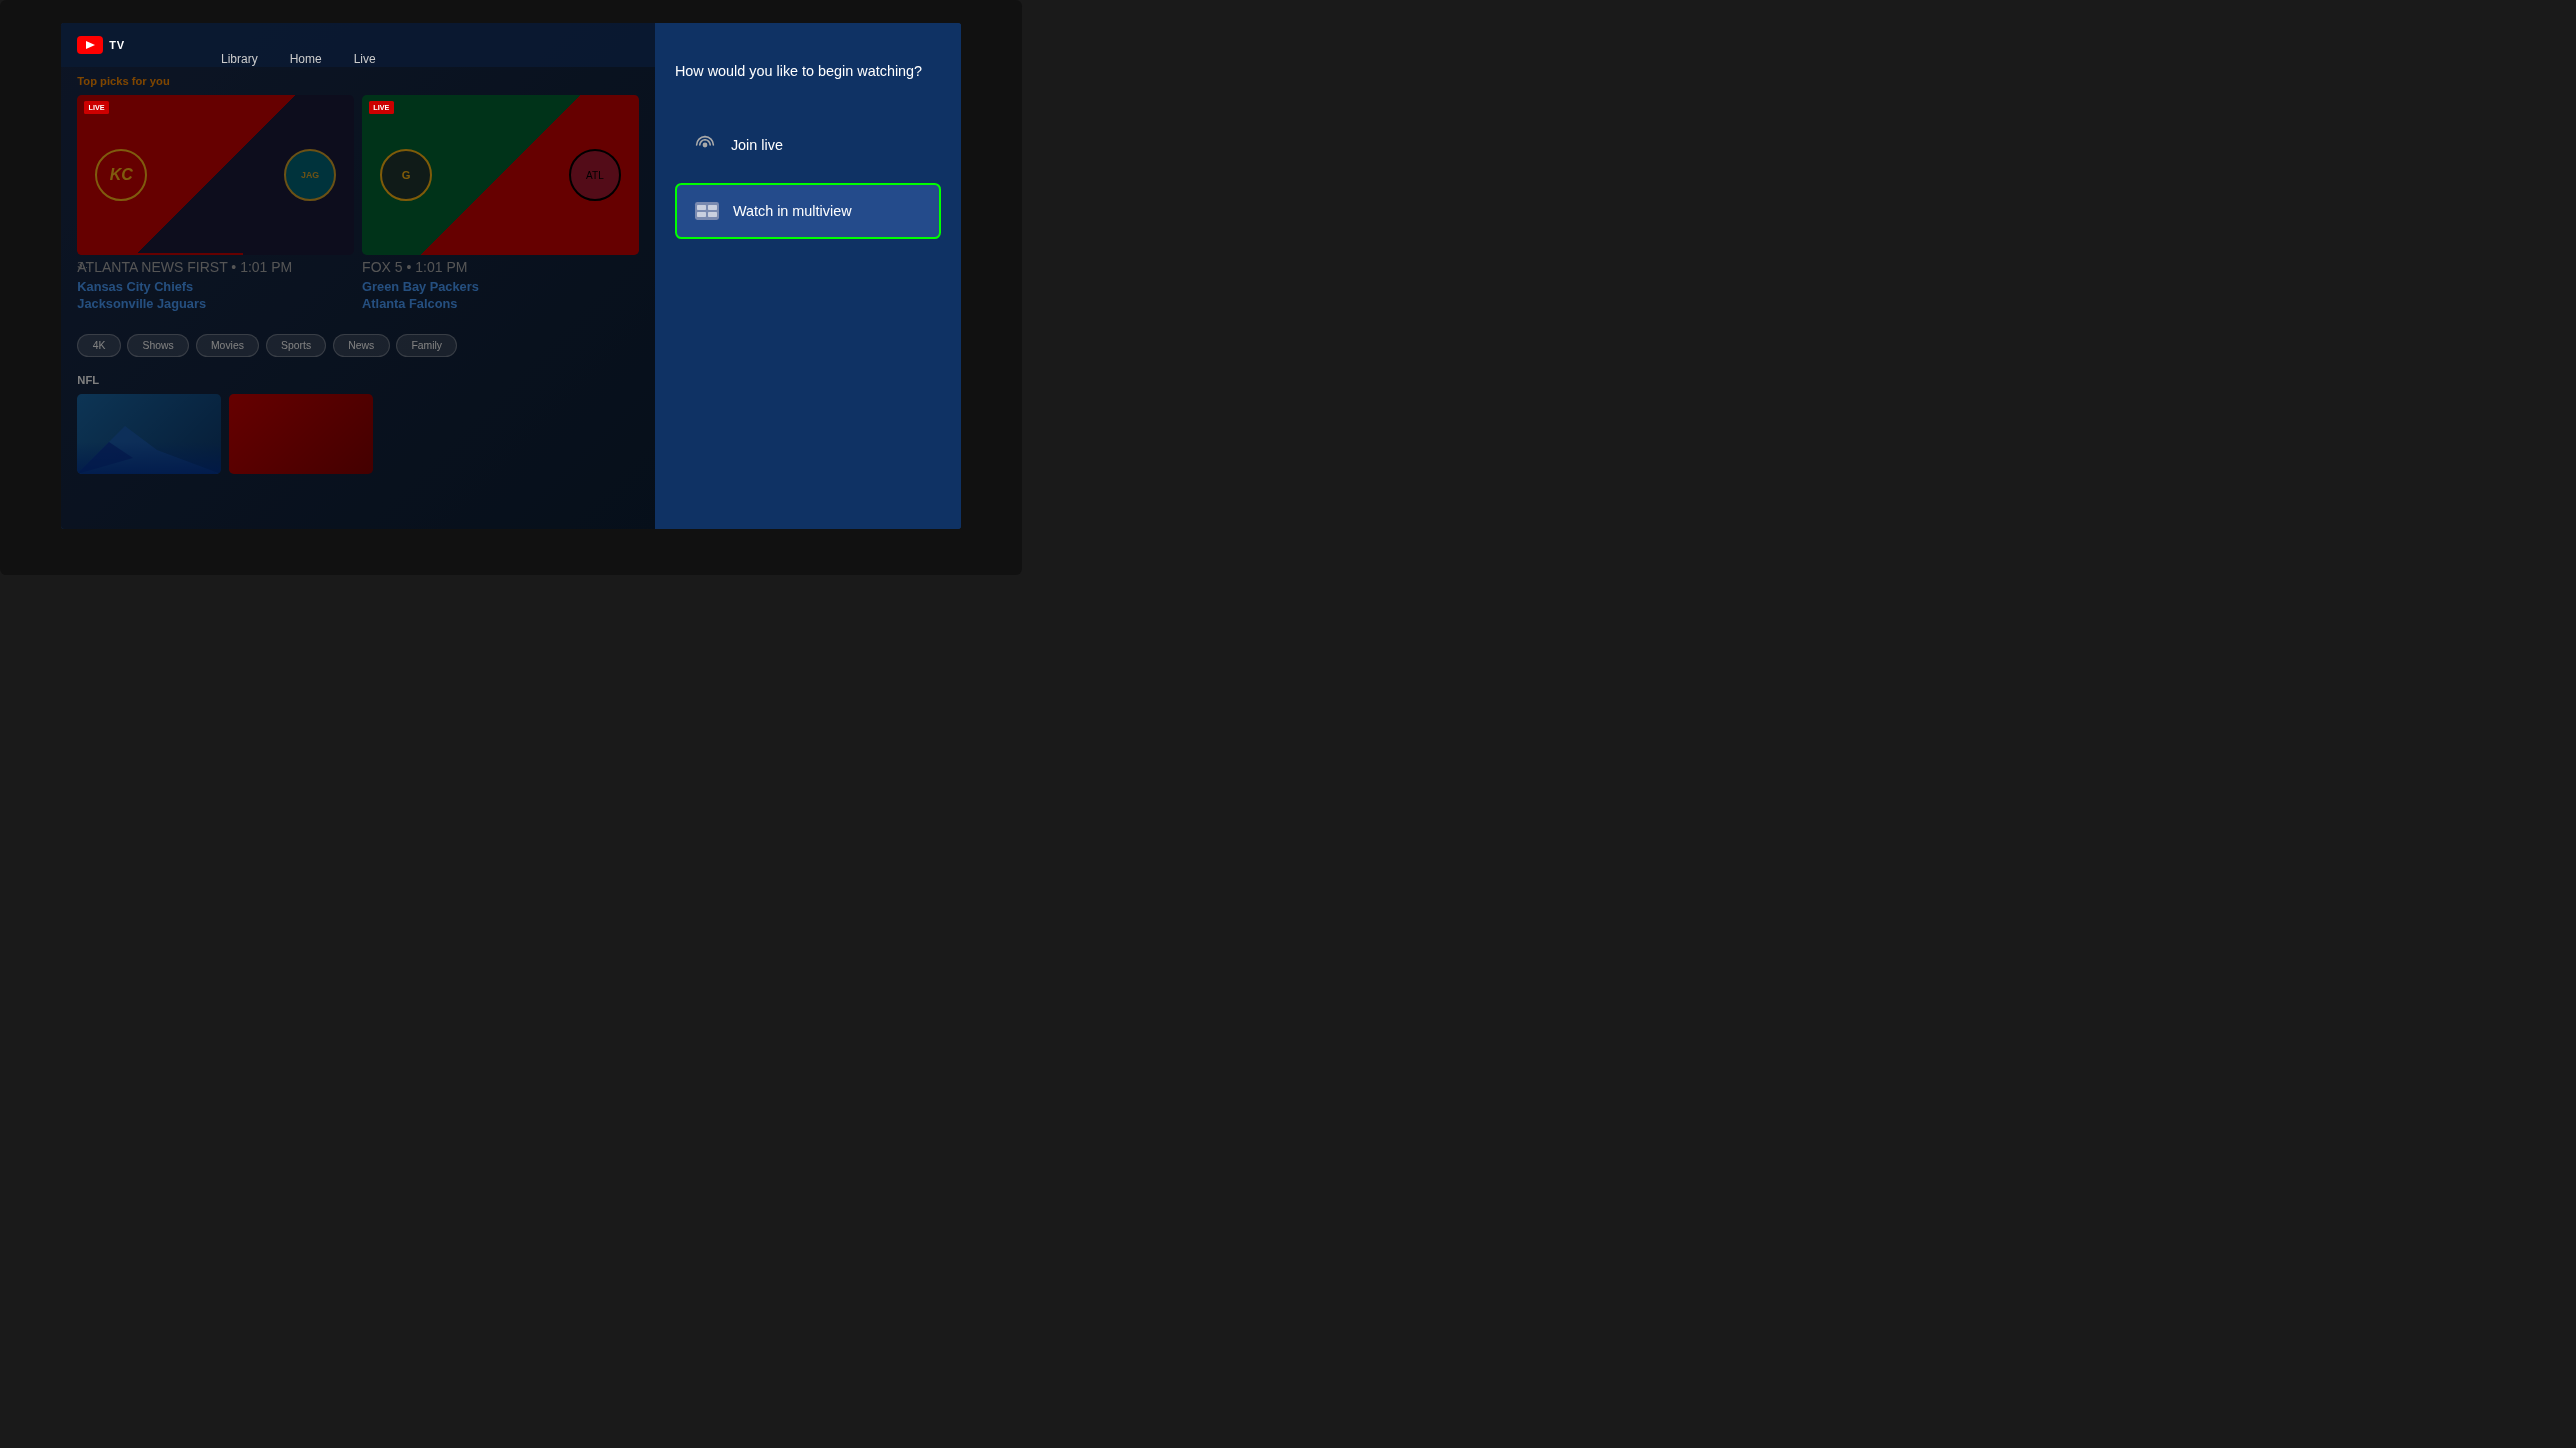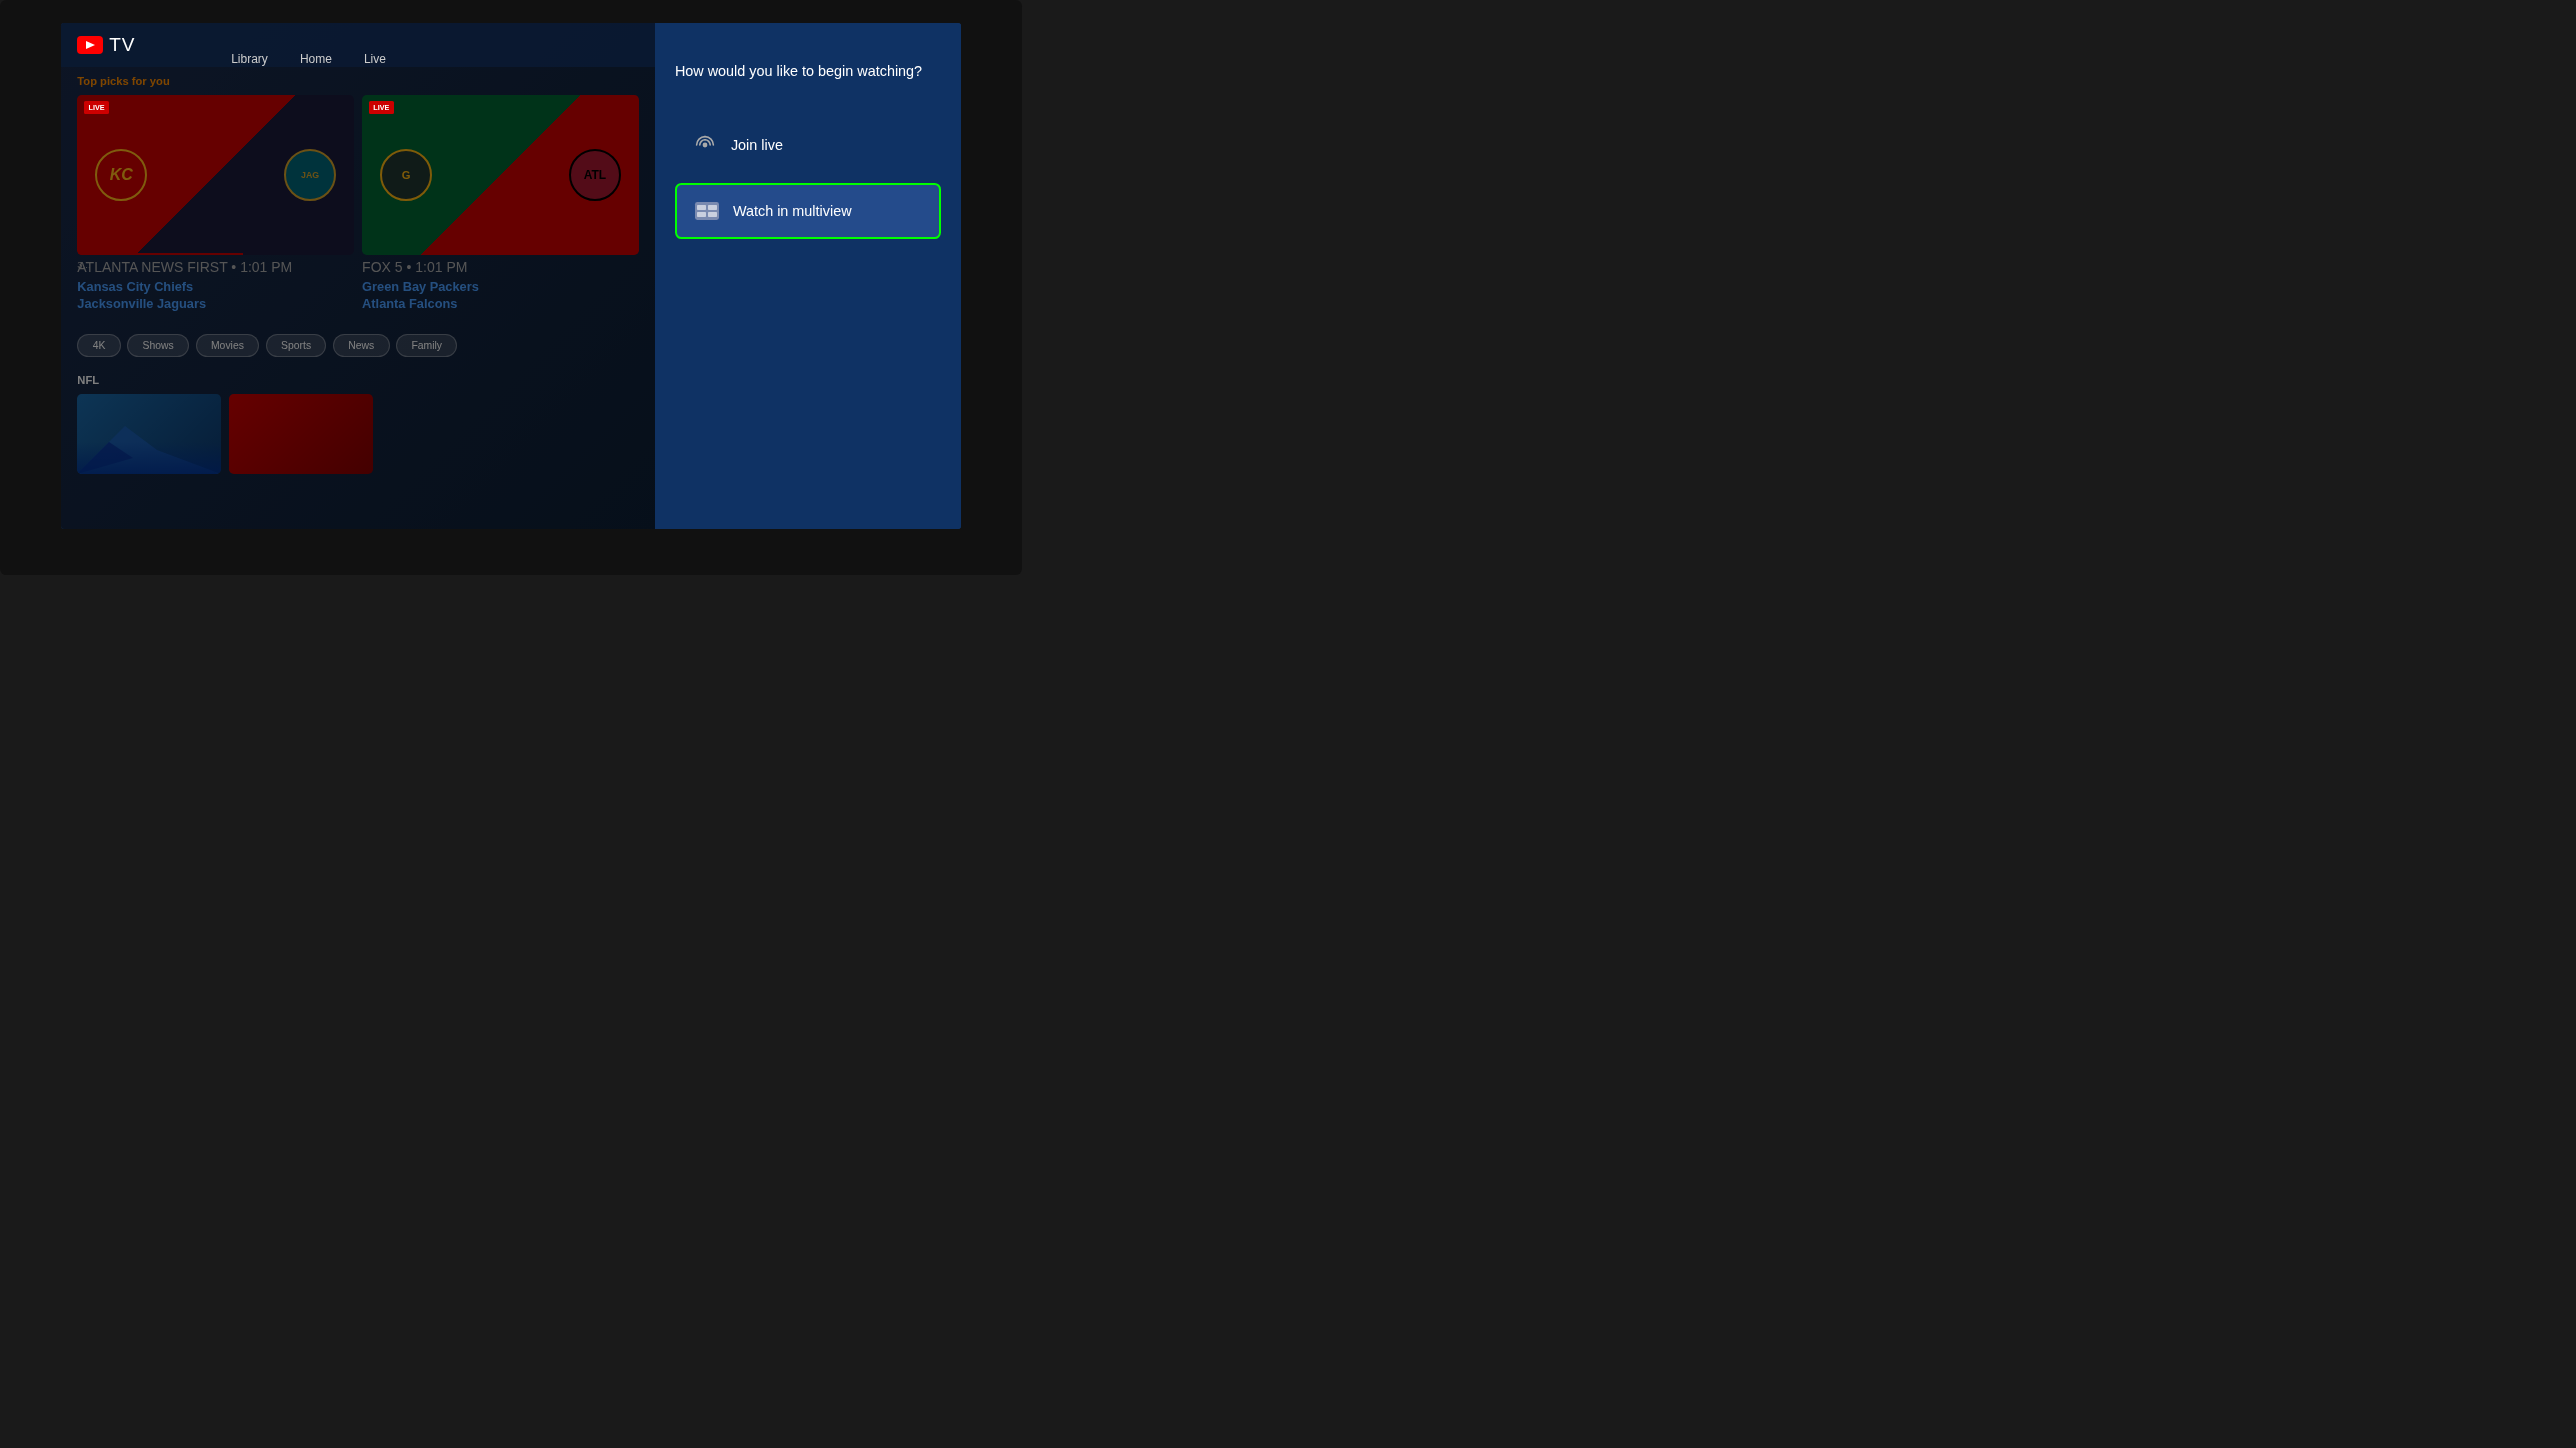--- a/index.html
+++ b/index.html
@@ -96,22 +96,22 @@
       width: 0;
       height: 0;
       border-style: solid;
       border-width: 4.8px 0 4.8px 9.6px;
       border-color: transparent transparent transparent #fff;
       margin-left: 1.6px;
     }
 
     .logo-text {
       color: #fff;
-      font-size: 19px;
-      font-weight: normal;
+      font-size: 11px;
+      font-weight: bold;
       letter-spacing: 0.8px;
     }
 
     .nav-links {
       display: flex;
       gap: 32px;
       margin-left: 96px;
     }
 
     .nav-link {
@@ -246,22 +246,22 @@
     .fal-logo {
       width: 52px;
       height: 52px;
       background: #a71930;
       border-radius: 50%;
       display: flex;
       align-items: center;
       justify-content: center;
       border: 2.4px solid #000;
       color: #000;
-      font-size: 12px;
-      font-weight: bold;
+      font-size: 10px;
+      font-weight: normal;
     }
 
     .cards-info-section {
       position: absolute;
       top: 236px;
       left: 16px;
       right: 16px;
       display: flex;
       gap: 8px;
     }

